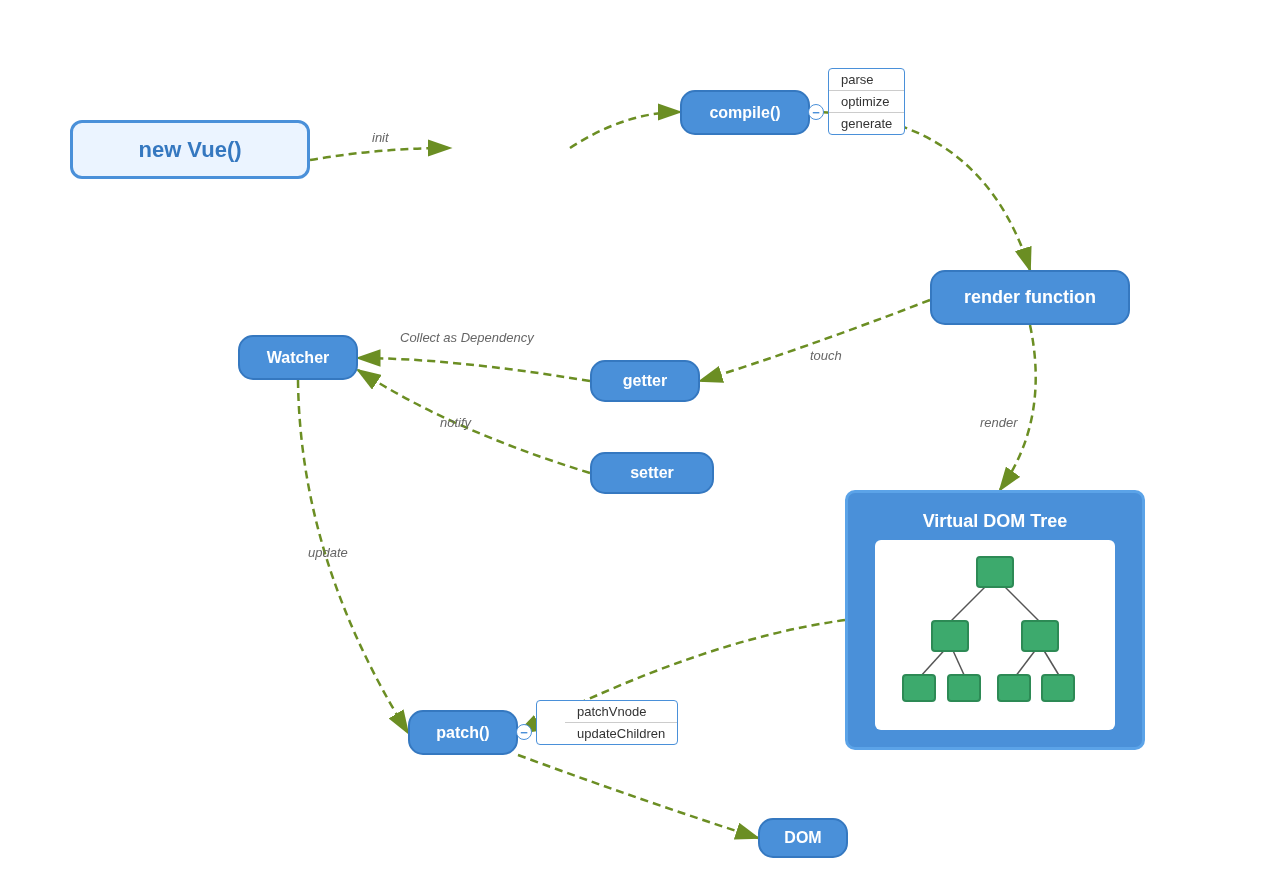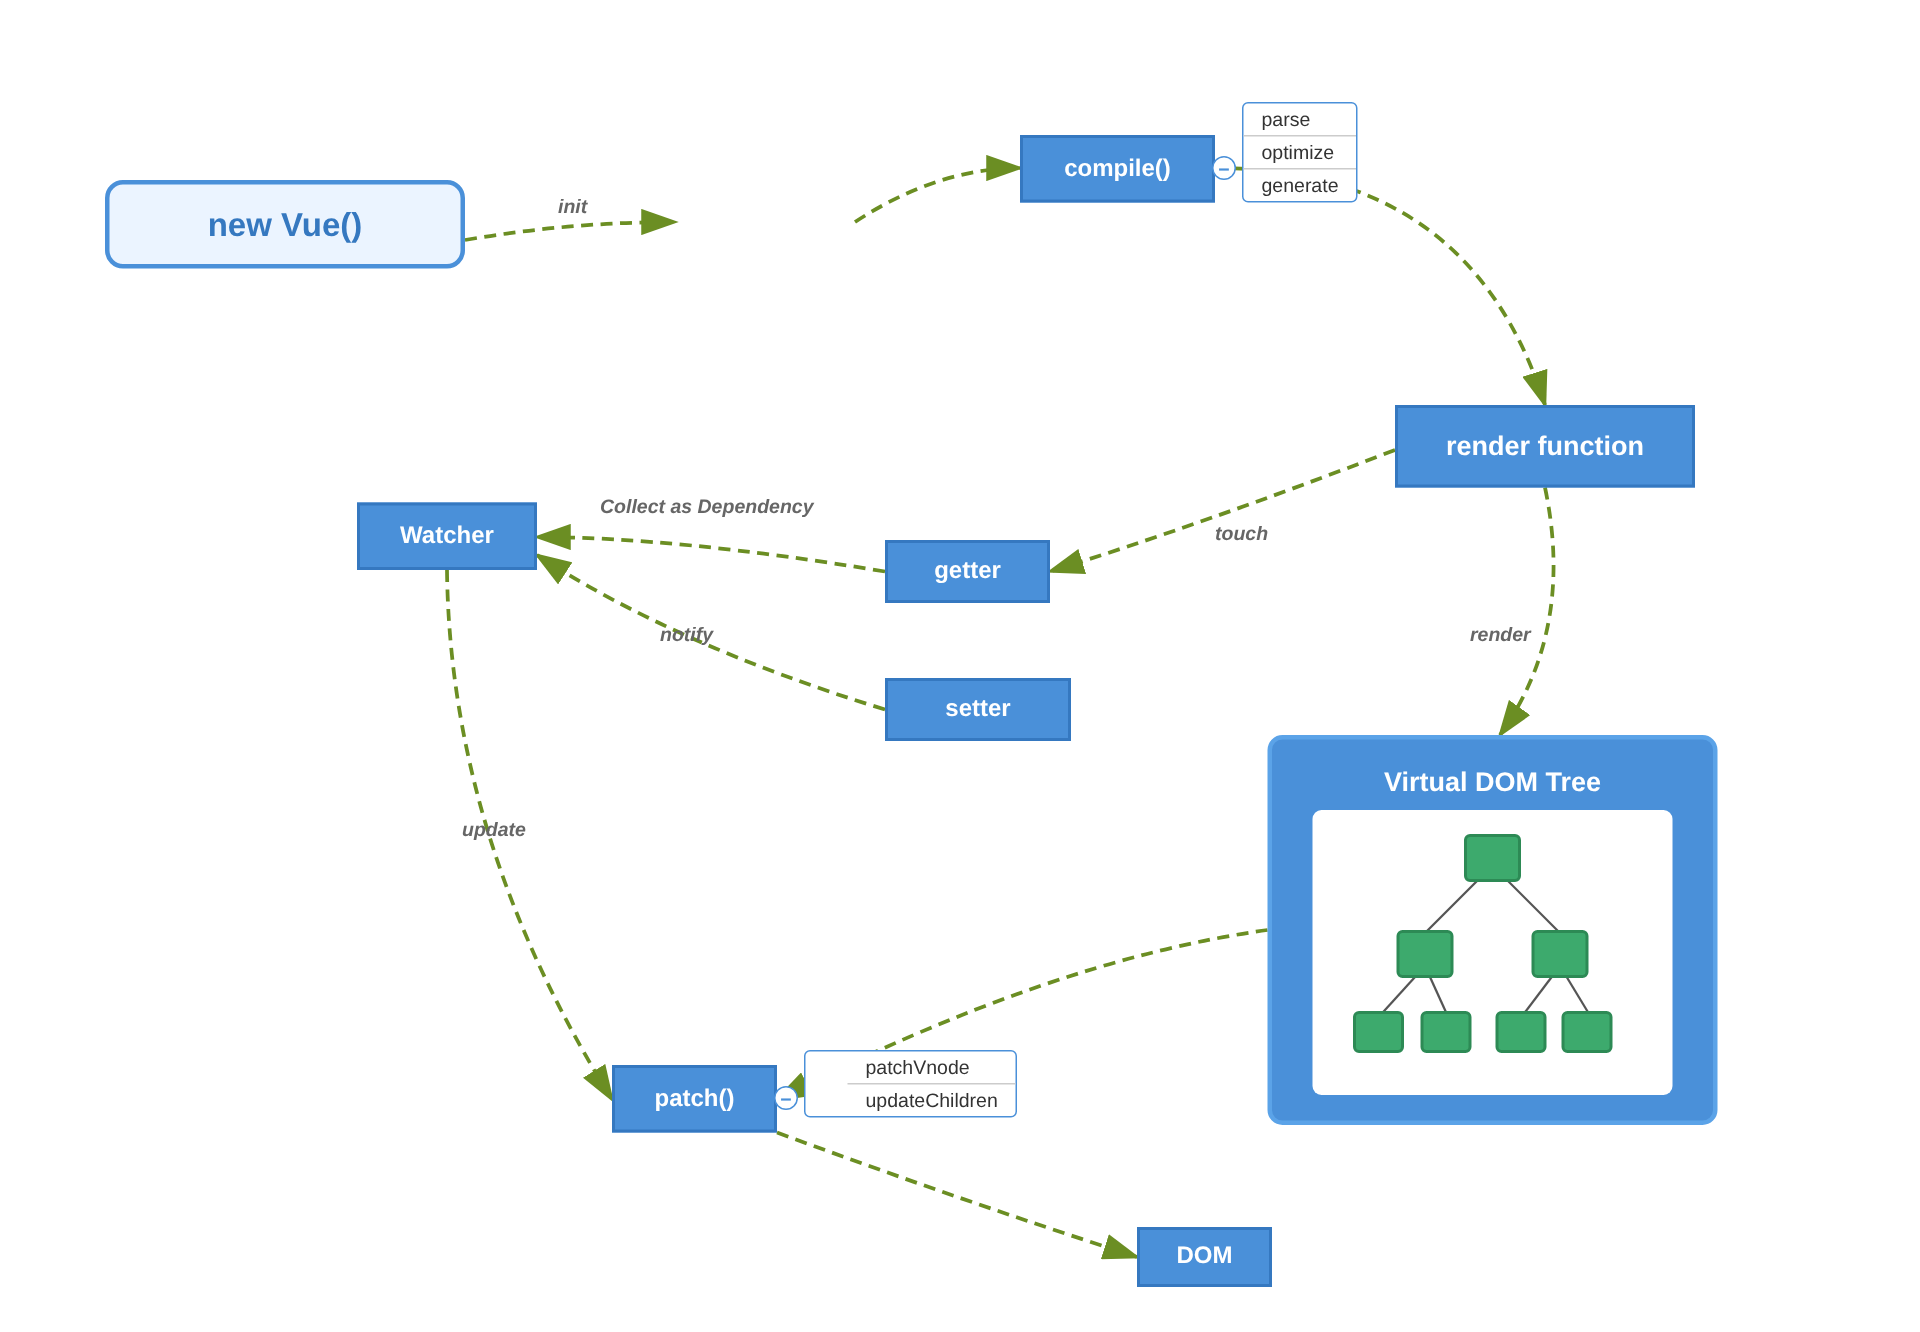--- a/index.html
+++ b/index.html
@@ -11,21 +11,21 @@
       overflow: hidden;
       position: relative;
     }
     #diagram {
       position: relative;
       width: 1280px;
       height: 888px;
     }
     .node {
       position: absolute;
-      border-radius: 0;
+      border-radius: 15px;
       display: flex;
       align-items: center;
       justify-content: center;
       font-weight: bold;
       color: white;
       text-align: center;
     }
     .node-blue {
       background: #4A90D9;
       border: 2px solid #3578C0;
@@ -40,21 +40,21 @@
       background: #4A90D9;
       border: 3px solid #5BA3E8;
       border-radius: 10px;
       flex-direction: column;
     }
     .label-italic {
       position: absolute;
       font-style: italic;
       color: #666;
       font-size: 13px;
-      font-weight: bold;
+      font-weight: normal;
     }
     .compile-menu {
       position: absolute;
       background: white;
       border: 1.5px solid #4A90D9;
       border-radius: 4px;
       font-size: 13px;
       color: #333;
       font-weight: normal;
     }

